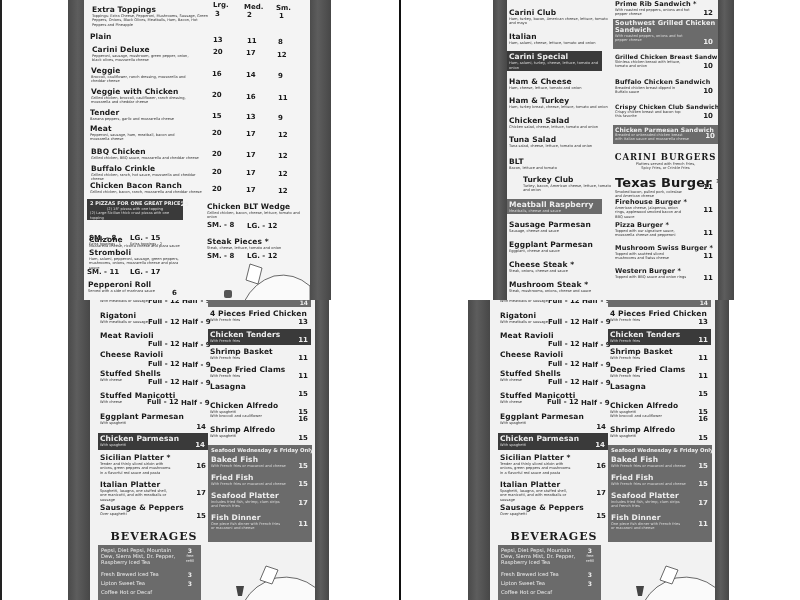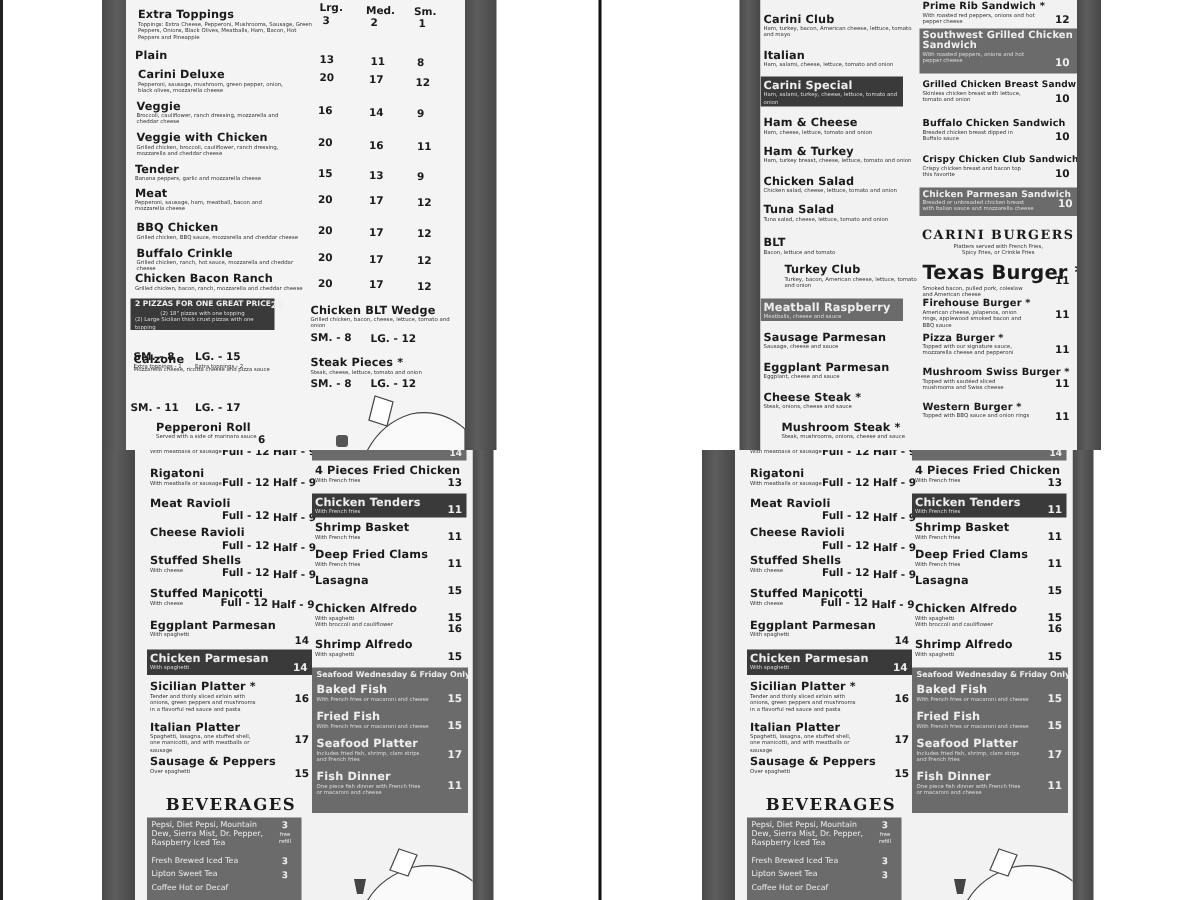--- a/index.html
+++ b/index.html
@@ -151,24 +151,28 @@
 
     <div class="abs" style="left:5px;top:235px;width:100px">
       <div class="name">Calzone</div>
       <div class="desc">Mozzarella cheese, ricotta cheese and pizza sauce</div>
     </div>
     <div class="abs price" style="left:5px;top:234px">SM. - 8</div>
     <div class="abs price" style="left:46px;top:234px">LG. - 15</div>
     <div class="abs desc" style="left:5px;top:242px">Extra toppings - 1</div>
     <div class="abs desc" style="left:46px;top:242px">Extra toppings - 2</div>
 
+    <div class="abs" style="left:5px;top:248px;width:100px">
+      <div class="name">Stromboli</div>
+      <div class="desc">Ham, salami, pepperoni, sausage, green peppers, mushrooms, onions, mozzarella cheese and pizza sauce</div>
+    </div>
     <div class="abs price" style="left:3px;top:268px">SM. - 11</div>
     <div class="abs price" style="left:46px;top:268px">LG. - 17</div>
 
-    <div class="abs" style="left:20px;top:280px;width:90px">
+    <div class="abs" style="left:4px;top:280px;width:90px">
       <div class="name">Pepperoni Roll</div>
       <div class="desc">Served with a side of marinara sauce</div>
     </div>
     <div class="abs price" style="left:88px;top:289px">6</div>
 
     <div class="abs" style="left:123px;top:202px;width:100px">
       <div class="name">Chicken BLT Wedge</div>
       <div class="desc">Grilled chicken, bacon, cheese, lettuce, tomato and onion</div>
     </div>
     <div class="abs price" style="left:123px;top:221px">SM. - 8</div>
@@ -241,21 +245,21 @@
           <div class="desc">Sausage, cheese and sauce</div>
         </div>
         <div style="margin:0 0 7px 2px">
           <div class="name">Eggplant Parmesan</div>
           <div class="desc">Eggplant, cheese and sauce</div>
         </div>
         <div style="margin:0 0 6px 2px">
           <div class="name">Cheese Steak *</div>
           <div class="desc">Steak, onions, cheese and sauce</div>
         </div>
-        <div style="margin:0 0 6px 14px">
+        <div style="margin:0 0 6px 2px">
           <div class="name">Mushroom Steak *</div>
           <div class="desc">Steak, mushrooms, onions, cheese and sauce</div>
         </div>
         <div style="margin:0 0 6px 2px">
           <div class="name">Pepper Steak *</div>
 
         </div>
       </div>
     </div>
 

